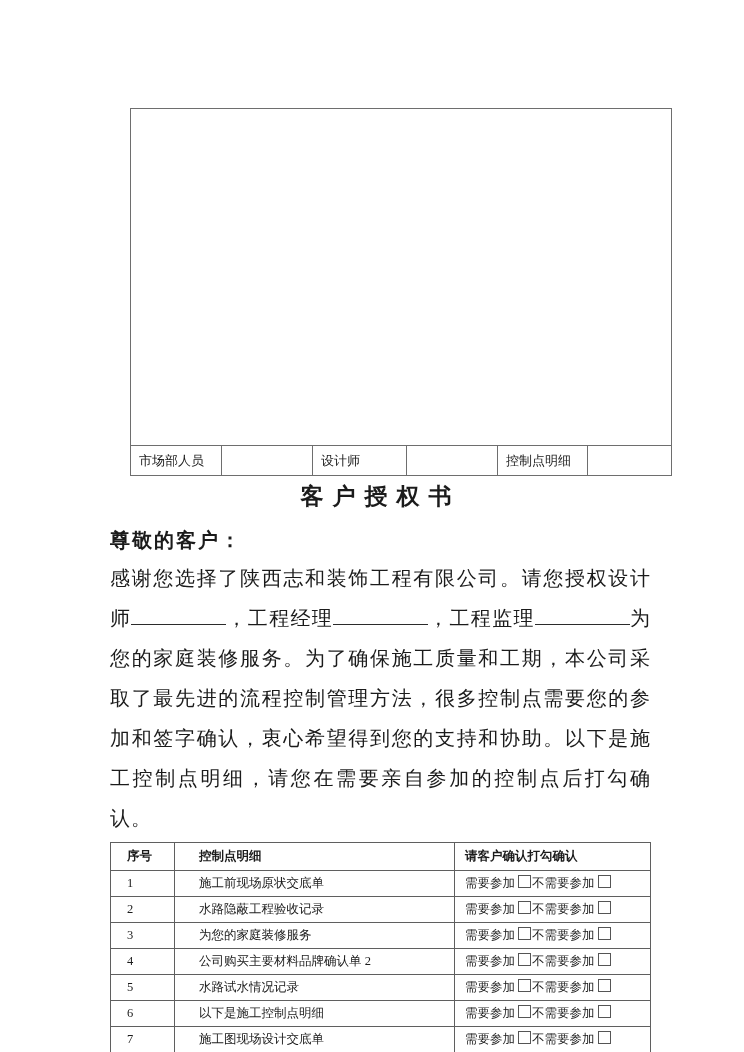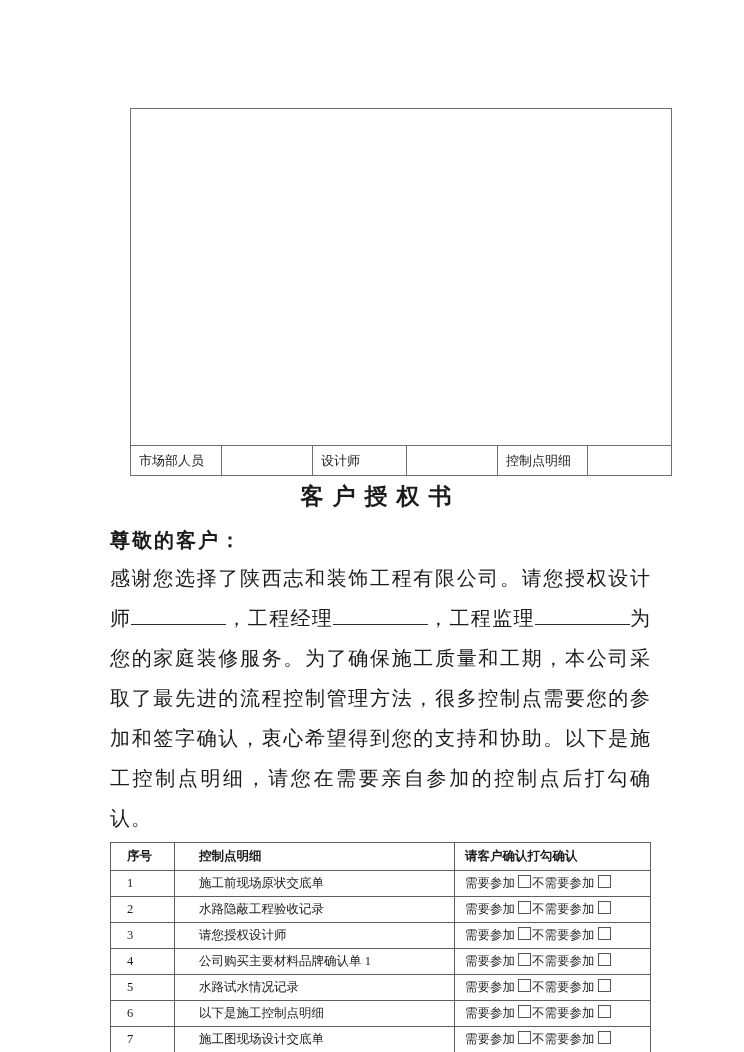--- a/index.html
+++ b/index.html
@@ -131,26 +131,26 @@
           <td class="c2">施工前现场原状交底单</td>
           <td class="c3"><span>需要参加</span><span class="cb"></span><span>不需要参加</span><span class="cb"></span></td>
         </tr>
         <tr>
           <td class="c1">2</td>
           <td class="c2">水路隐蔽工程验收记录</td>
           <td class="c3"><span>需要参加</span><span class="cb"></span><span>不需要参加</span><span class="cb"></span></td>
         </tr>
         <tr>
           <td class="c1">3</td>
-          <td class="c2">请您授权设计师</td>
+          <td class="c2">为您的家庭装修服务</td>
           <td class="c3"><span>需要参加</span><span class="cb"></span><span>不需要参加</span><span class="cb"></span></td>
         </tr>
         <tr>
           <td class="c1">4</td>
-          <td class="c2">公司购买主要材料品牌确认单 1</td>
+          <td class="c2">公司购买主要材料品牌确认单 2</td>
           <td class="c3"><span>需要参加</span><span class="cb"></span><span>不需要参加</span><span class="cb"></span></td>
         </tr>
         <tr>
           <td class="c1">5</td>
           <td class="c2">水路试水情况记录</td>
           <td class="c3"><span>需要参加</span><span class="cb"></span><span>不需要参加</span><span class="cb"></span></td>
         </tr>
         <tr>
           <td class="c1">6</td>
           <td class="c2">以下是施工控制点明细</td>

